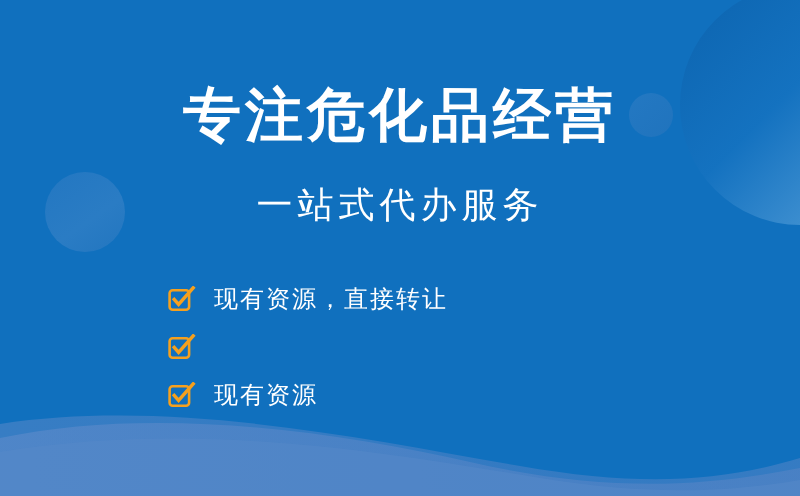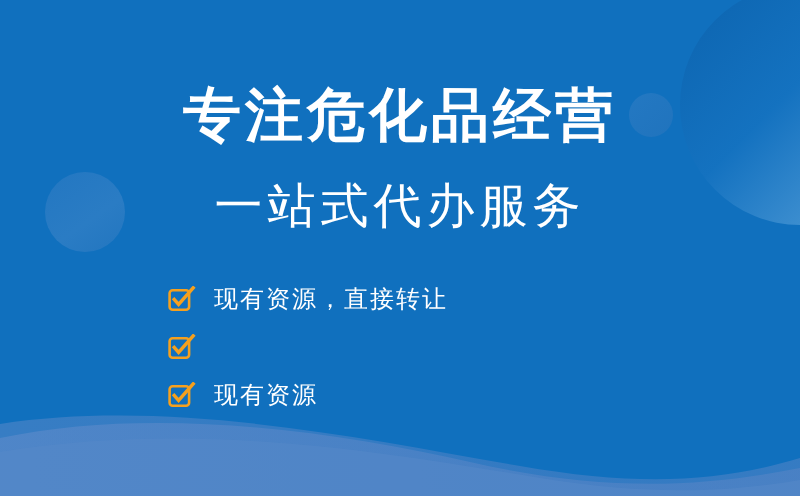--- a/index.html
+++ b/index.html
@@ -49,21 +49,21 @@
 
   .subhead {
     position: absolute;
     top: 183px;
     left: 0;
     width: 800px;
     text-align: center;
     color: #ffffff;
     font-family: "DejaVu Sans", "Liberation Sans", sans-serif;
     font-weight: 400;
-    font-size: 48px;
+    font-size: 36px;
     letter-spacing: 5px;
     line-height: 44px;
     white-space: nowrap;
   }
 
   #bullets {
     position: absolute;
     left: 168px;
     top: 275px;
     width: 420px;

